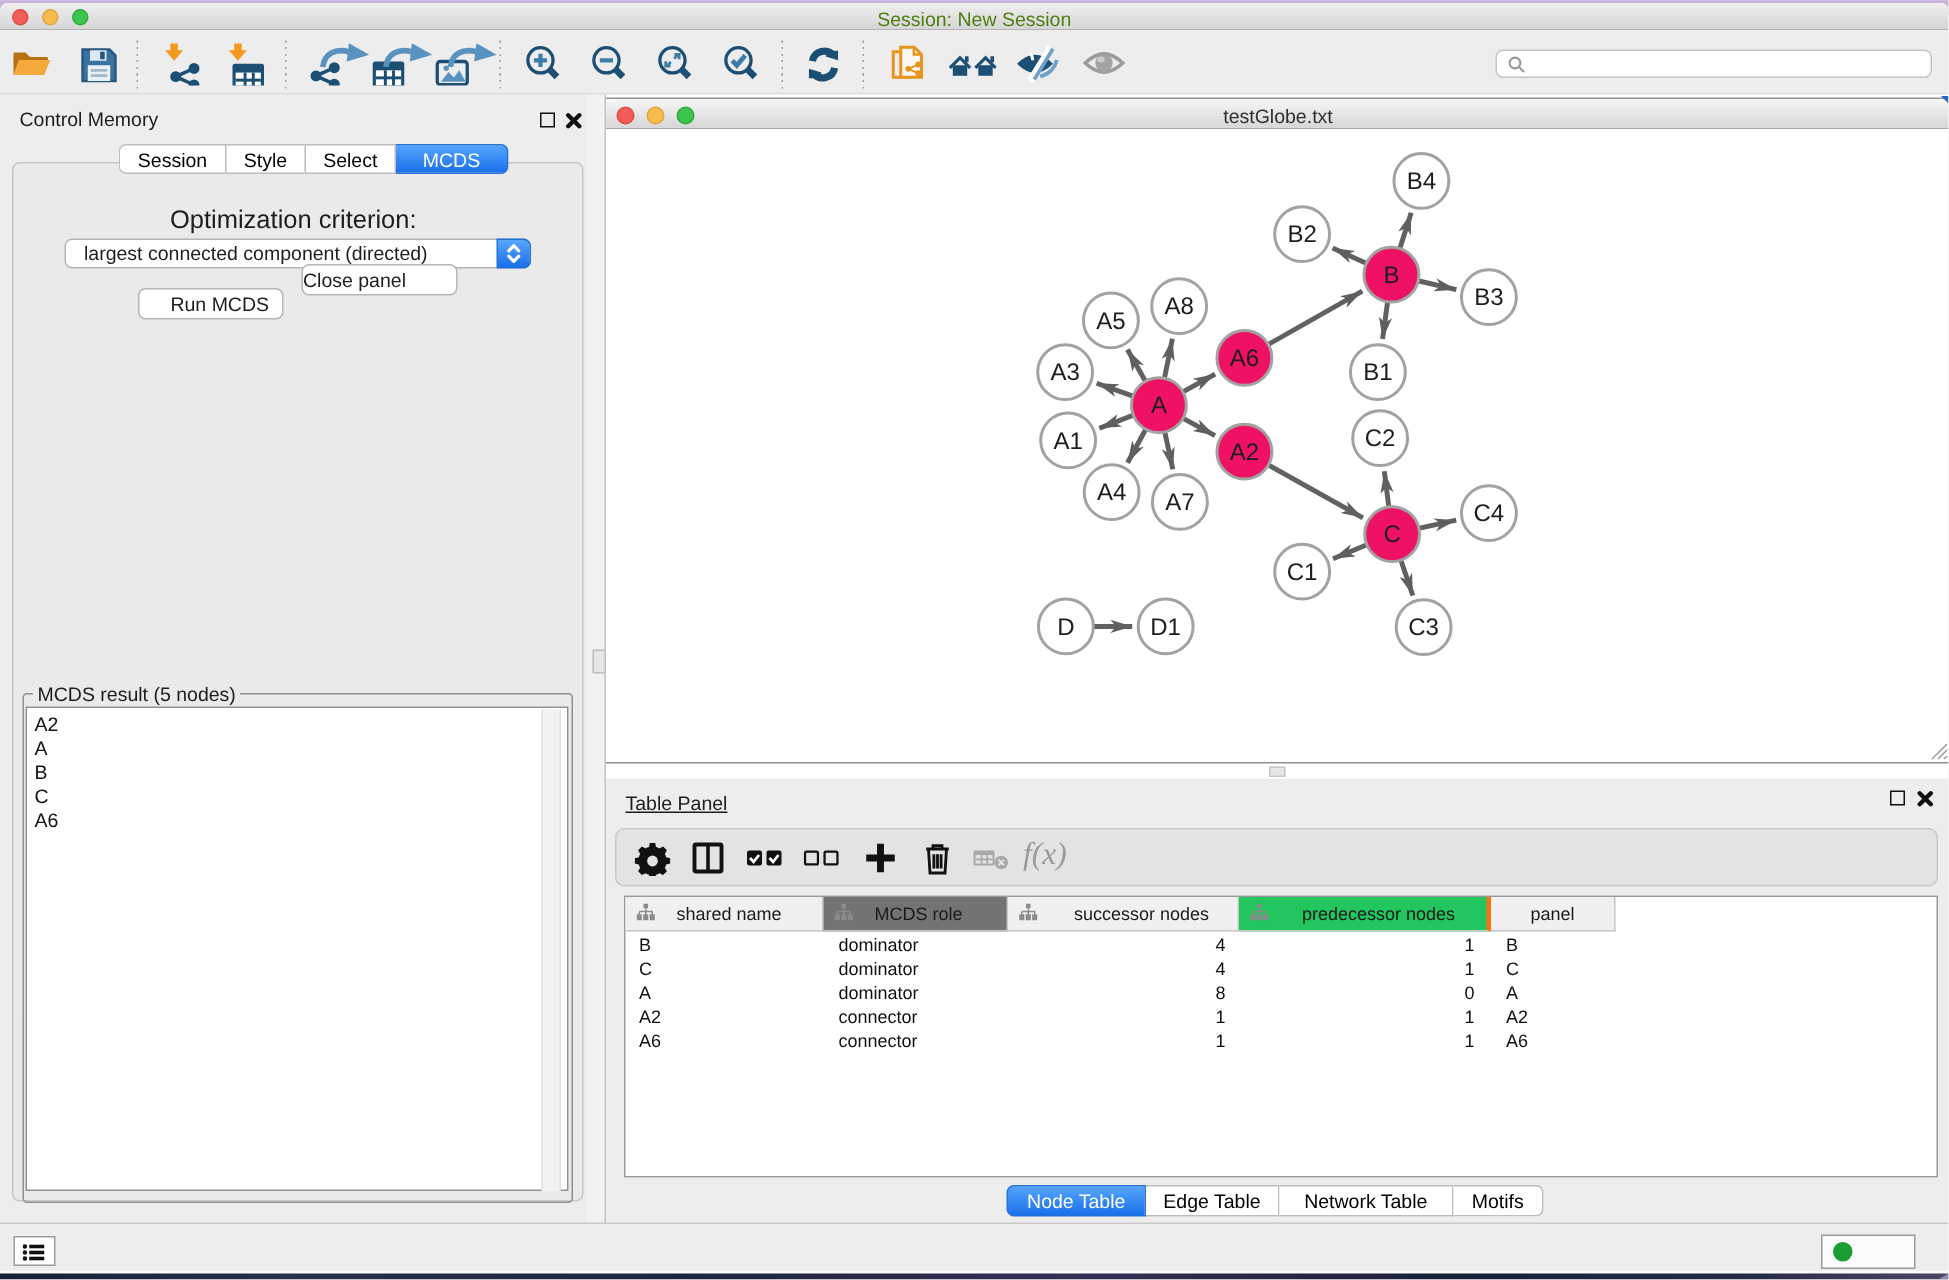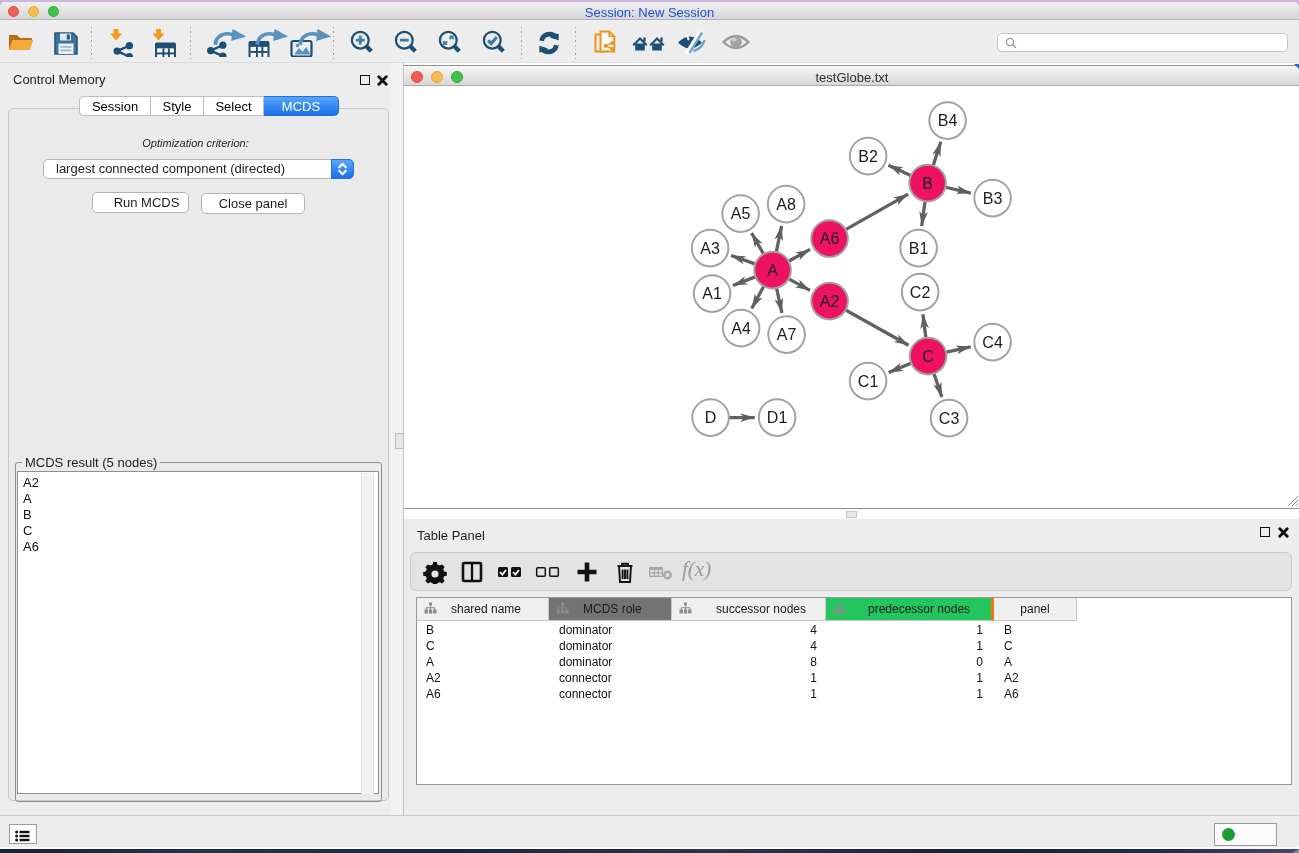--- a/index.html
+++ b/index.html
@@ -12,21 +12,21 @@
 <div class="abs" style="left:0;top:847px;width:1299px;height:2px;background:#fbfbfb;"></div>
 <div class="abs" style="left:0;top:849px;width:1299px;height:4px;background:linear-gradient(90deg,#191f35,#2a2f4d 15%,#1d2440 35%,#323053 55%,#1a2038 75%,#252b47 90%,#4d4668);"></div>
 <div class="abs" style="left:1292px;top:849px;width:7px;height:4px;background:#8f88a6;clip-path:polygon(100% 0,100% 100%,0 100%);"></div>
 
 <div class="abs" style="left:0;top:2px;width:1299px;height:845px;background:#ededed;border-radius:5px 5px 0 0;overflow:hidden;">
 
   <div class="abs" style="left:0;top:0;width:1299px;height:18px;background:linear-gradient(#efefef,#d6d6d6);border-bottom:1px solid #b4b4b4;border-radius:5px 5px 0 0;"></div>
   <div style="position:absolute;left:7.5px;top:4.0px;width:11.0px;height:11.0px;border-radius:50%;background:#f25e57;border:1px solid #dd4b44;box-sizing:border-box;"></div>
 <div style="position:absolute;left:27.5px;top:4.0px;width:11.0px;height:11.0px;border-radius:50%;background:#f6bd4e;border:1px solid #e0a43a;box-sizing:border-box;"></div>
 <div style="position:absolute;left:47.5px;top:4.0px;width:11.0px;height:11.0px;border-radius:50%;background:#3cc44d;border:1px solid #2fa83e;box-sizing:border-box;"></div>
-  <div class="abs" style="left:0;top:3px;width:1299px;text-align:center;font-size:13px;color:#1d4ed8;">Session: New Session</div>
+  <div class="abs" style="left:0;top:3px;width:1299px;text-align:center;font-size:13px;color:#4d7c0f;">Session: New Session</div>
 
   <div class="abs" style="left:0;top:18px;width:1299px;height:43px;border-bottom:1px solid #dcdcdc;">
       <div style="position:absolute;left:7px;top:9px;width:28px;height:28px;"><svg width="28" height="28" viewBox="0 0 28 28">
 <path d="M2,6 h8 l3,3 h11 a1,1 0 0 1 1,1 v2 h-23 z" fill="#b96f14"></path>
 <path d="M2,6 v15 h2 l4,-10 h-6 z" fill="#b96f14"></path>
 <path d="M5.5,11 h21 l-4,10 h-20.5 z" fill="#f3a93c"></path>
 </svg></div>
       <div style="position:absolute;left:52px;top:9px;width:28px;height:28px;"><svg width="28" height="28" viewBox="0 0 28 28">
 <path d="M3,4 h18 l4,4 v17 h-22 z" fill="#3a72a0"></path>
 <path d="M3,4 h18 l4,4 v17 h-22 z" fill="none" stroke="#26567e" stroke-width="1.6"></path>
@@ -173,32 +173,32 @@
       </svg>
 
     <div class="abs" style="left:8px;top:45px;width:381px;height:693px;background:#eaeaea;border:1px solid #c6c6c6;border-radius:5px;"></div>
 
     <div class="abs" style="left:79px;top:33px;height:20px;display:flex;font-size:13px;line-height:19px;text-align:center;">
       <div style="width:71px;background:#fff;border:1px solid #bdbdbd;border-right:none;border-radius:5px 0 0 5px;">Session</div>
       <div style="width:53px;background:#fff;border:1px solid #bdbdbd;border-right:none;">Style</div>
       <div style="width:61px;background:#fff;border:1px solid #bdbdbd;">Select</div>
       <div style="width:75px;background:linear-gradient(#55a5fd,#1a70ea);color:#fff;border:1px solid #2470d8;border-left:none;border-radius:0 5px 5px 0;">MCDS</div>
     </div>
-    <div class="abs" style="left:0;top:74px;width:391px;text-align:center;font-size:11px;color:#1d1d1d;font-style:italic;">Optimization criterion:</div>
+    <div class="abs" style="left:0;top:74px;width:391px;text-align:center;font-size:17px;color:#1d1d1d;">Optimization criterion:</div>
 
     <div class="abs" style="left:43px;top:96px;width:311px;height:20px;background:#fff;border:1px solid #b5b5b5;border-radius:5px;font-size:13px;line-height:18px;color:#1d1d1d;padding-left:12px;">largest connected component (directed)
       <div style="position:absolute;right:-1px;top:-1px;width:23px;height:20px;background:linear-gradient(#58a7fd,#1a6feb);border-radius:0 5px 5px 0;border:1px solid #2470d8;">
         <svg width="21" height="18" viewBox="0 0 21 18">
             <path d="M7.2,7.2 L10.5,3.8 L13.8,7.2 M7.2,10.8 L10.5,14.2 L13.8,10.8" fill="none" stroke="#fff" stroke-width="2.1" stroke-linecap="round" stroke-linejoin="round"></path>
           </svg>
       </div>
     </div>
 
     <div class="abs" style="left:92px;top:129px;width:97px;height:21px;background:#fff;border:1px solid #b5b5b5;border-radius:5px;font-size:13px;text-align:center;line-height:19px;color:#1d1d1d;padding-left:12px;">Run MCDS</div>
-    <div class="abs" style="left:201px;top:130px;width:104px;height:21px;background:#fff;border:1px solid #b5b5b5;border-radius:5px;font-size:13px;text-align:center;line-height:19px;color:#1d1d1d;">Close panel</div>
+    <div class="abs" style="left:201px;top:113px;width:104px;height:21px;background:#fff;border:1px solid #b5b5b5;border-radius:5px;font-size:13px;text-align:left;line-height:19px;color:#1d1d1d;">Close panel</div>
 
     <div class="abs" style="left:15px;top:399px;width:367px;height:340px;border:1px solid #8f8f8f;border-radius:3px;"></div>
     <div class="abs" style="left:22px;top:392px;background:#eaeaea;padding:0 3px;font-size:13px;color:#1d1d1d;">MCDS result (5 nodes)</div>
     <div class="abs" style="left:17px;top:408px;width:362px;height:323px;background:#fff;border:1px solid #8f8f8f;font-size:13px;color:#111;">
       <div style="padding:3px 0 0 5px;line-height:16px;">A2<br>A<br>B<br>C<br>A6</div>
       <div style="position:absolute;right:4px;top:1px;width:13px;height:321px;background:#f2f2f2;border-left:1px solid #e0e0e0;border-right:1px solid #e0e0e0;"></div>
     </div>
   </div>
 
   <div class="abs" style="left:391px;top:61px;width:13px;height:754px;background:#f2f2f2;border-right:1px solid #c2c2c2;"></div>
@@ -286,21 +286,21 @@
 <text x="588.6" y="261.6" text-anchor="middle" font-size="16" fill="#1c1c1c">C4</text>
 <text x="306.6" y="337.1" text-anchor="middle" font-size="16" fill="#1c1c1c">D</text>
 <text x="373.1" y="337.1" text-anchor="middle" font-size="16" fill="#1c1c1c">D1</text>
 </svg>
         </div>
     </div>
 
     <div class="abs" style="left:442px;top:448px;width:11px;height:7px;background:#e6e6e6;border:1px solid #c6c6c6;"></div>
 
     <div class="abs" style="left:0;top:456px;width:895px;height:298px;background:#ededed;">
-      <div style="position:absolute;left:13px;top:9px;font-size:13px;color:#1d1d1d;">Table Panel</div>
+      <div style="position:absolute;left:13px;top:9px;font-size:13px;color:#1d1d1d;text-decoration:underline;">Table Panel</div>
       <div style="position:absolute;left:856px;top:8px;width:10px;height:10px;border:1.7px solid #111;"></div>
 <svg style="position:absolute;left:873.5px;top:8px;" width="11" height="11" viewBox="0 0 11 11">
           <path d="M1.8,1.8 L9.2,9.2 M9.2,1.8 L1.8,9.2" stroke="#111" stroke-width="2.9" stroke-linecap="round"></path>
         </svg>
 
       <div style="position:absolute;left:6px;top:33px;width:882px;height:39px;background:#e3e3e3;border:1px solid #c9c9c9;border-radius:6px;"></div>
       <div style="position:absolute;left:0;top:41px;">
         <div style="position:absolute;left:19px;top:0;"><svg width="24" height="24" viewBox="0 0 24 24">
               <g fill="#111">
                 <path d="M10.2,2 h3.6 l0.5,2.6 a7.5,7.5 0 0 1 2.3,1 l2.5,-1.2 l2.5,2.5 l-1.4,2.4 a7.5,7.5 0 0 1 0.9,2.2 l2.7,0.6 v3.6 l-2.7,0.6 a7.5,7.5 0 0 1 -0.9,2.2 l1.4,2.4 l-2.5,2.5 l-2.5,-1.2 a7.5,7.5 0 0 1 -2.3,1 l-0.5,2.6 h-3.6 l-0.5,-2.6 a7.5,7.5 0 0 1 -2.3,-1 l-2.5,1.2 l-2.5,-2.5 l1.4,-2.4 a7.5,7.5 0 0 1 -0.9,-2.2 l-2.7,-0.6 v-3.6 l2.7,-0.6 a7.5,7.5 0 0 1 0.9,-2.2 l-1.4,-2.4 l2.5,-2.5 l2.5,1.2 a7.5,7.5 0 0 1 2.3,-1 z"></path>
@@ -420,20 +420,26 @@
 <div style="position:absolute;left:0;top:88px;width:876px;height:16px;line-height:16px;">
 <span style="position:absolute;left:9px;">A6</span>
             <span style="position:absolute;left:142px;">connector</span>
 <span style="position:absolute;left:330px;width:70px;text-align:right;">1</span>
 <span style="position:absolute;left:496px;width:70px;text-align:right;">1</span>
 <span style="position:absolute;left:587px;">A6</span>
           </div>
 
       </div>
 
+      <div style="position:absolute;left:267px;top:271px;height:21px;display:flex;font-size:13px;line-height:20px;text-align:center;">
+        <div style="width:93px;background:linear-gradient(#55a5fd,#1a70ea);color:#fff;border:1px solid #2470d8;border-radius:5px 0 0 5px;">Node Table</div>
+        <div style="width:89px;background:#fff;border:1px solid #bdbdbd;border-left:none;">Edge Table</div>
+        <div style="width:116px;background:#fff;border:1px solid #bdbdbd;border-left:none;">Network Table</div>
+        <div style="width:60px;background:#fff;border:1px solid #bdbdbd;border-left:none;border-radius:0 5px 5px 0;">Motifs</div>
+      </div>
     </div>
   </div>
 
   <div class="abs" style="left:0;top:813px;width:1299px;height:32px;background:#ededed;border-top:1px solid #c9c9c9;">
     <div style="position:absolute;left:9px;top:8px;width:28px;height:20px;background:#fff;border:1px solid #9a9a9a;">
         <div style="position:absolute;left:5px;top:3px;"><svg width="15" height="12" viewBox="0 0 15 12">
             <g fill="#111">
               <circle cx="1.6" cy="2" r="1.5"></circle>
               <rect x="4.5" y="0.8" width="10" height="2.4"></rect>
               <circle cx="1.6" cy="6" r="1.5"></circle>

